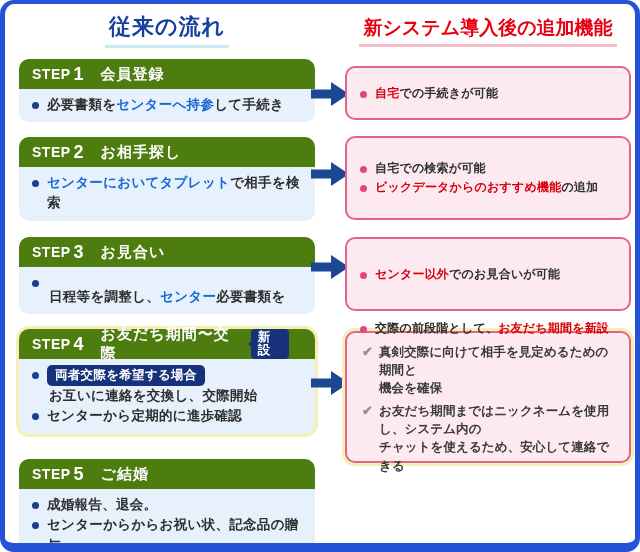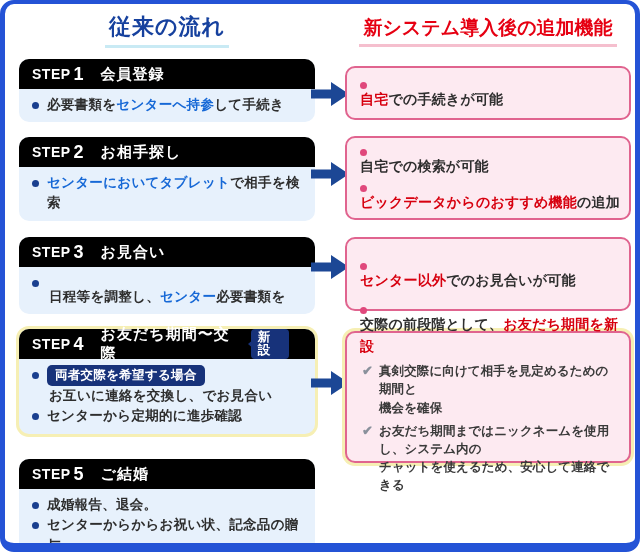--- a/index.html
+++ b/index.html
@@ -12,36 +12,36 @@
   
   .col-title { position:absolute; text-align:center; }
   .col-title > span { display:inline-block; padding:0 4px 3px; font-weight:bold; }
   .title-left { top:8px; left:14px; width:296px; }
   .title-left > span { font-size:22px; color:#16419e; border-bottom:3px solid #c9eaf4; letter-spacing:1px; }
   .title-right { top:11px; left:336px; width:294px; }
   .title-right > span { font-size:19px; color:#e60012; border-bottom:3px solid #f5bfce; }
   
   .card { position:absolute; left:14px; width:296px; border-radius:10px; background:#e7f1fc; box-sizing:border-box; }
   .card.highlight { box-shadow:0 0 0 3px #f6efb4; }
-  .card-header { display:flex; align-items:center; height:30px; background:#000000; border-radius:10px 10px 0 0; color:#fff; padding:0 26px 0 13px; }
+  .card-header { display:flex; align-items:center; height:30px; background:#4d7c0f; border-radius:10px 10px 0 0; color:#fff; padding:0 26px 0 13px; }
   .step-label { font-size:14px; font-weight:bold; letter-spacing:.5px; }
   .step-num { font-size:18px; font-weight:bold; margin-left:3px; line-height:1; }
   .step-title { font-size:15px; font-weight:bold; margin-left:17px; letter-spacing:1px; }
   .new-badge { margin-left:10px; position:relative; background:#17327a; color:#fff; font-size:12.5px; font-weight:bold; padding:2px 7px 3px; border-radius:4px; line-height:1; }
   .new-badge::before { content:""; position:absolute; left:-8px; top:50%; transform:translateY(-50%); border:5px solid transparent; border-right:6px solid #17327a; }
   .card-body { padding:6px 8px 7px 11px; }
   .bline { display:flex; align-items:flex-start; font-size:13.5px; font-weight:600; color:#2e2e2e; line-height:1.5; letter-spacing:.3px; }
   .dot { flex:none; width:7px; height:7px; border-radius:50%; background:#1a3f8f; margin:7px 8px 0 2px; }
   .em-blue { color:#1668d6; font-weight:bold; }
   .cond-badge { background:#17327a; color:#fff; font-size:12.5px; font-weight:bold; border-radius:5px; padding:1px 8px 2px; line-height:1.45; }
   .cont-line { margin-left:19px; font-size:13.5px; font-weight:600; color:#2e2e2e; line-height:1.5; letter-spacing:.3px; }
   
   .fbox { position:absolute; left:340px; width:286px; box-sizing:border-box; background:#fdeaf1; border:2px solid #e0648f; border-radius:10px; display:flex; flex-direction:column; justify-content:center; padding:6px 8px 6px 13px; }
   .fbox.highlight { box-shadow:0 0 0 3px #f6efb4; }
-  .fline { display:flex; align-items:flex-start; font-size:14px; font-weight:bold; color:#2e2e2e; line-height:1.55; letter-spacing:.2px;flex-direction:column; }
+  .fline { display:flex; align-items:flex-start; font-size:12px; font-weight:bold; color:#2e2e2e; line-height:1.55; letter-spacing:.2px; }
   .pdot { flex:none; width:7px; height:7px; border-radius:50%; background:#e0487c; margin:7px 8px 0 0; }
   .em-red { color:#d7000f; font-weight:bold; }
   .check-line { display:flex; align-items:flex-start; font-size:12.5px; font-weight:600; color:#3a3a3a; line-height:1.45; margin-top:5px; letter-spacing:.1px; }
   .check-glyph { flex:none; color:#8a919c; font-size:13px; margin:0 6px 0 2px; font-weight:bold; }
   .twoline > span { display:block; }
   
   .arrow { position:absolute; left:306px; width:40px; height:28px; }
 </style>
 </head>
 <body>
@@ -102,21 +102,21 @@
       <span class="step-label">STEP</span>
       <span class="step-num">4</span>
       <span class="step-title">お友だち期間〜交際</span>
       <span class="new-badge">新設</span>
     </div>
     <div class="card-body">
       <div class="bline">
         <span class="dot"></span>
         <span class="cond-badge">両者交際を希望する場合</span>
       </div>
-      <div class="cont-line">お互いに連絡を交換し、でお見合い</div>
+      <div class="cont-line">お互いに連絡を交換し、交際開始</div>
       <div class="bline">
         <span class="dot"></span>
         <span>センターから定期的に進歩確認</span>
       </div>
     </div>
   </div>
 
   <div class="card" style="top:455px;">
     <div class="card-header">
       <span class="step-label">STEP</span>

